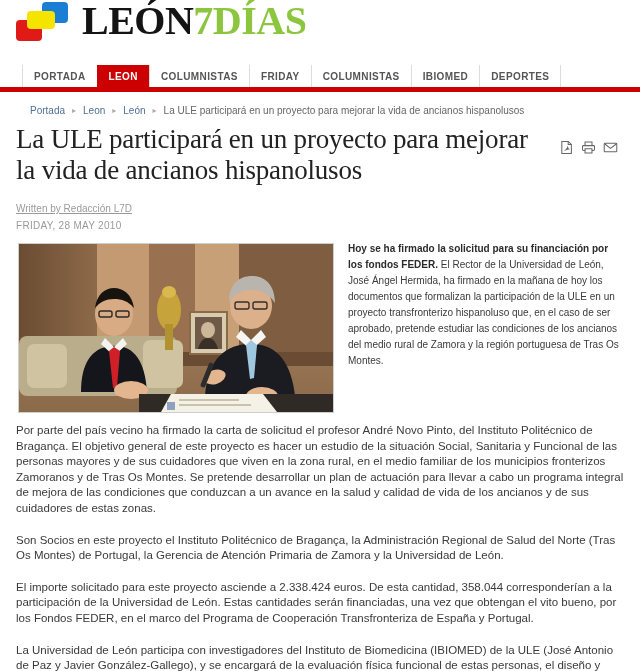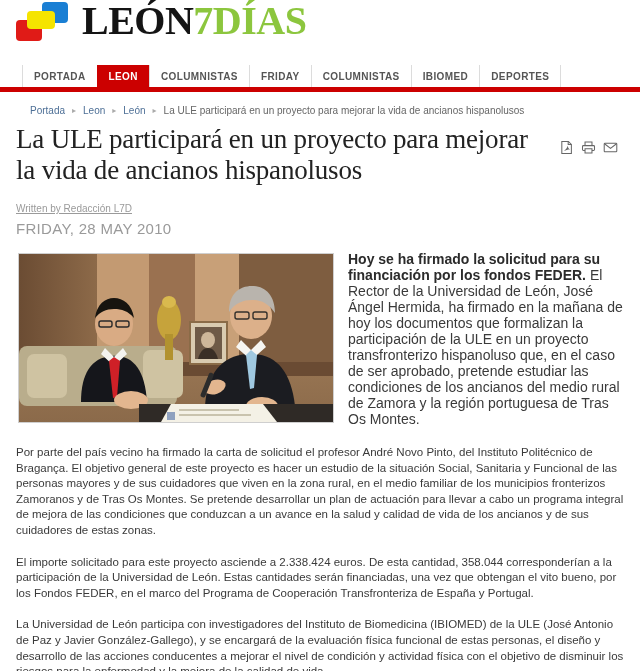--- a/index.html
+++ b/index.html
@@ -158,21 +158,21 @@
     color: #666666;
     display: block;
   }
   .byline {
     font-size: 10px;
     color: #9a9a9a;
     margin-top: 17px;
     text-decoration: underline;
   }
   .pubdate {
-    font-size: 15px;
+    font-size: 10px;
     color: #9a9a9a;
     letter-spacing: 0.3px;
     margin-top: 6px;
   }
 
   
   .article-body {
     margin-top: 9px;
     font-size: 11.5px;
     line-height: 15.5px;
@@ -184,21 +184,21 @@
     width: 314px;
     height: 168px;
     margin: 2px 14px 8px 2px;
     border: 1px solid #cfcfcf;
     position: relative;
     overflow: hidden;
     background: #6f5c48;
   }
   .photo-scene { position: absolute; inset: 0; }
   .lead-para {
-    font-size: 14px;
+    font-size: 10px;
     line-height: 16px;
     color: #3a3a3a;
     overflow: hidden;
   }
   .lead-bold {
     font-weight: bold;
     color: #2b2b2b;
   }
   .para {
     margin: 16px 0 13px 0;
@@ -344,19 +344,20 @@
           <rect x="148" y="158" width="8" height="8" fill="#3d5f9e" opacity="0.55"></rect>
         </svg>
       </div>
 
       <p class="lead-para">
         <span class="lead-bold">Hoy se ha firmado la solicitud para su financiación por los fondos FEDER.</span><span> El Rector de la Universidad de León, José Ángel Hermida, ha firmado en la mañana de hoy los documentos que formalizan la participación de la ULE en un proyecto transfronterizo hispanoluso que, en el caso de ser aprobado, pretende estudiar las condiciones de los ancianos del medio rural de Zamora y la región portuguesa de Tras Os Montes.</span>
       </p>
 
       <div id="body-paragraphs">
           <p class="para first-body">Por parte del país vecino ha firmado la carta de solicitud el profesor André Novo Pinto, del Instituto Politécnico de Bragança. El objetivo general de este proyecto es hacer un estudio de la situación Social, Sanitaria y Funcional de las personas mayores y de sus cuidadores que viven en la zona rural, en el medio familiar de los municipios fronterizos Zamoranos y de Tras Os Montes. Se pretende desarrollar un plan de actuación para llevar a cabo un programa integral de mejora de las condiciones que conduzcan a un avance en la salud y calidad de vida de los ancianos y de sus cuidadores de estas zonas.</p>
+          <p class="para">Son Socios en este proyecto el Instituto Politécnico de Bragança, la Administración Regional de Salud del Norte (Tras Os Montes) de Portugal, la Gerencia de Atención Primaria de Zamora y la Universidad de León.</p>
           <p class="para">El importe solicitado para este proyecto asciende a 2.338.424 euros. De esta cantidad, 358.044 corresponderían a la participación de la Universidad de León. Estas cantidades serán financiadas, una vez que obtengan el vito bueno, por los Fondos FEDER, en el marco del Programa de Cooperación Transfronteriza de España y Portugal.</p>
           <p class="para">La Universidad de León participa con investigadores del Instituto de Biomedicina (IBIOMED) de la ULE (José Antonio de Paz y Javier González-Gallego), y se encargará de la evaluación física funcional de estas personas, el diseño y desarrollo de las acciones conducentes a mejorar el nivel de condición y actividad física con el objetivo de disminuir los riesgos para la enfermedad y la mejora de la calidad de vida.</p>
         </div>
     </div>
 
   </article>
 </div>
 
 </body></html>

